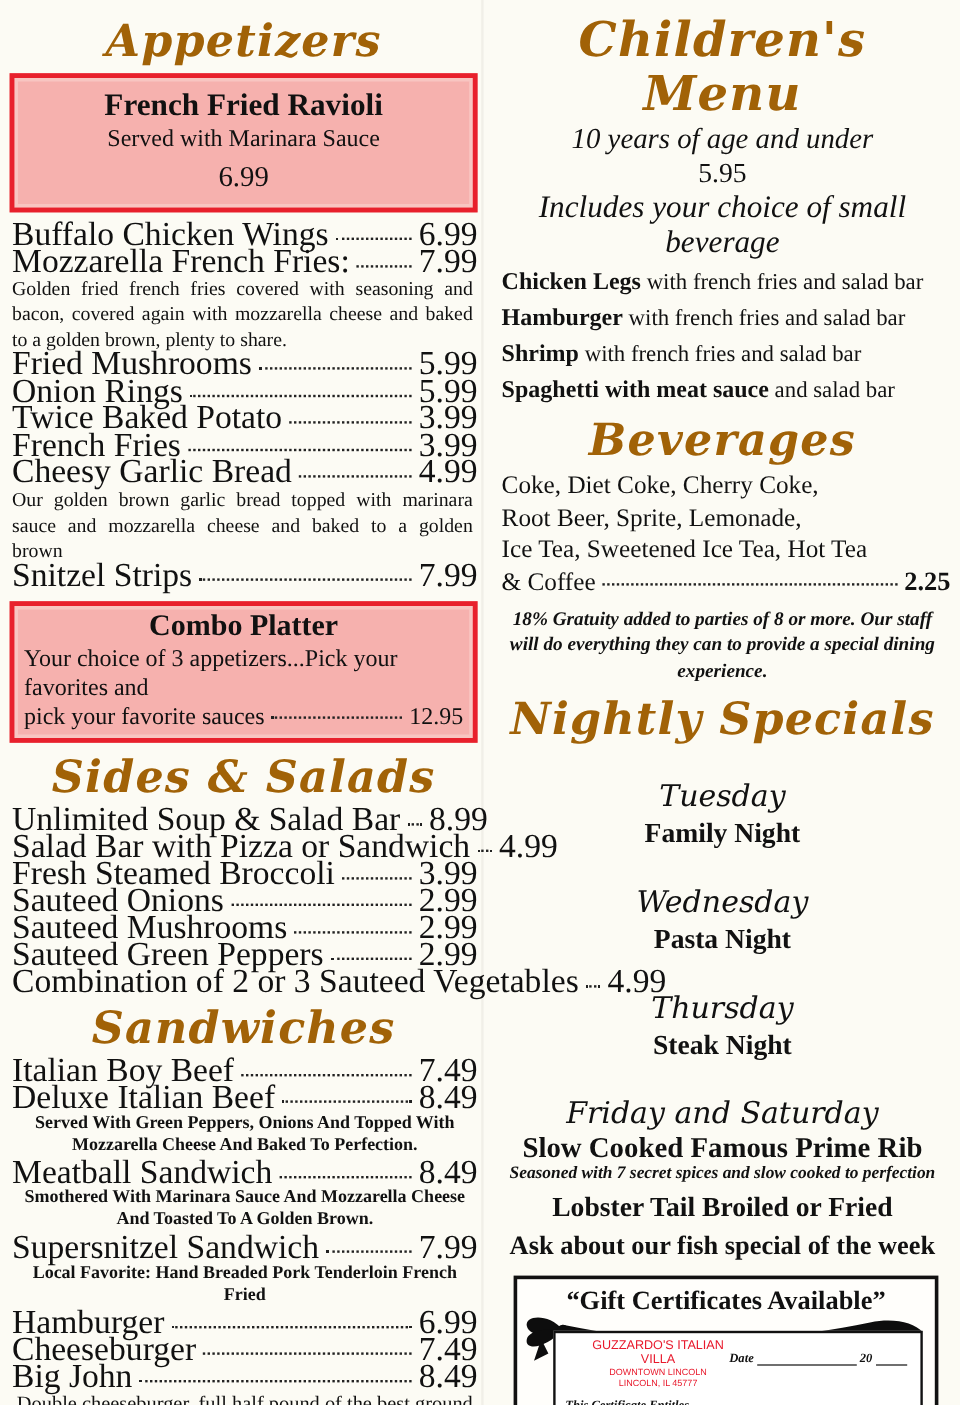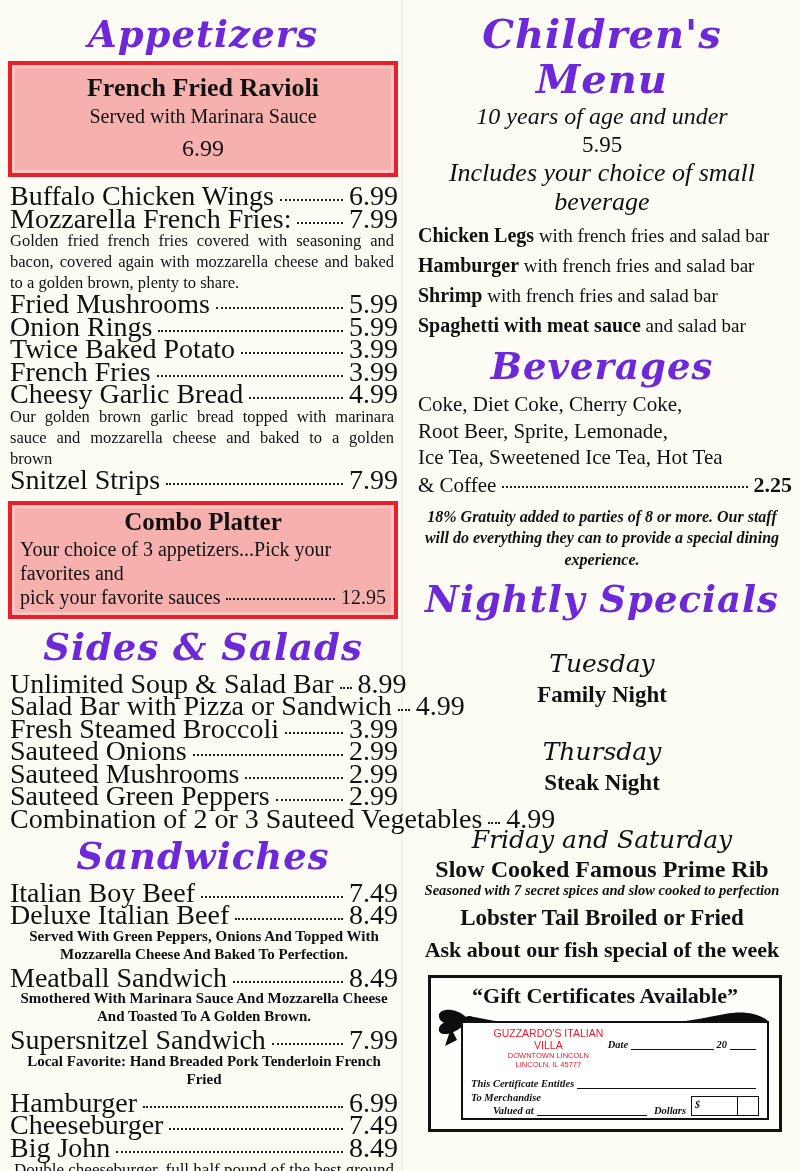--- a/index.html
+++ b/index.html
@@ -4,21 +4,21 @@
 <style>
   html,body{margin:0;padding:0;background:#fff;}
   .page{position:relative;width:800px;height:1171px;background:#fcfbf4;
         font-family:"Liberation Serif",serif;color:#111;overflow:hidden;}
   .seam{position:absolute;left:401px;top:0;width:2px;height:100%;background:#f1efe8;}
   .col{position:absolute;top:0;}
   .col-left{left:8px;width:390px;}
   .col-right{left:412px;width:380px;}
 
   .script-heading{font-family:"DejaVu Serif",serif;font-style:italic;font-weight:bold;
-        color:#6d28d9;text-align:center;font-size:37px;line-height:1.12;letter-spacing:1px;}
+        color:#a16207;text-align:center;font-size:37px;line-height:1.12;letter-spacing:1px;}
 
   
   .menu-row{display:flex;align-items:baseline;font-size:28px;line-height:22.5px;}
   .mi-name{white-space:nowrap;}
   .dots{flex:1 1 auto;border-bottom:2.4px dotted #222;margin:0 6px;position:relative;top:-4px;min-width:12px;}
   .mi-price{white-space:nowrap;}
   .desc{font-size:16.5px;line-height:21px;text-align:justify;padding-right:4px;}
   .desc-center{font-size:15px;line-height:18px;font-weight:bold;text-align:center;}
   .desc-plain{font-size:17px;line-height:21px;text-align:center;}
 
@@ -250,20 +250,24 @@
         <span class="bev-price">2.25</span>
       </div>
     </div>
     <div class="gratuity">18% Gratuity added to parties of 8 or more. Our staff will do everything they can to provide a special dining experience.</div>
 
     <div class="script-heading" style="margin-top:9px;">Nightly Specials</div>
 
     <div class="special-group">
       <div class="day-name">Tuesday</div>
       <div class="day-special">Family Night</div>
+    </div>
+    <div class="special-group">
+      <div class="day-name">Wednesday</div>
+      <div class="day-special">Pasta Night</div>
     </div>
     <div class="special-group">
       <div class="day-name">Thursday</div>
       <div class="day-special">Steak Night</div>
     </div>
 
     <div class="special-group">
       <div class="day-name">Friday and Saturday</div>
       <div class="prime-rib">Slow Cooked Famous Prime Rib</div>
       <div class="prime-desc">Seasoned with 7 secret spices and slow cooked to perfection</div>

